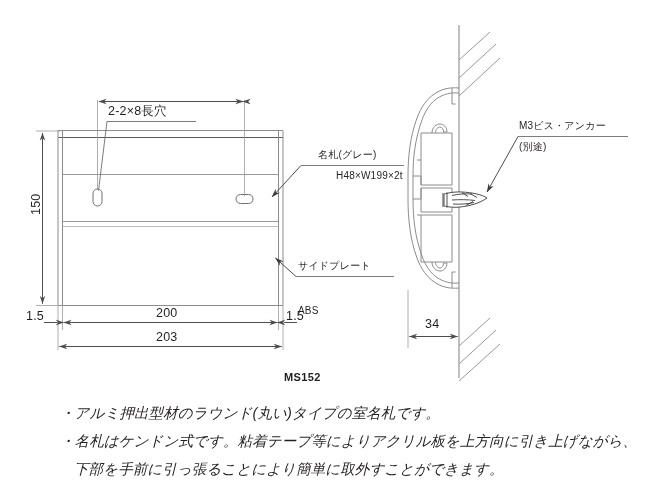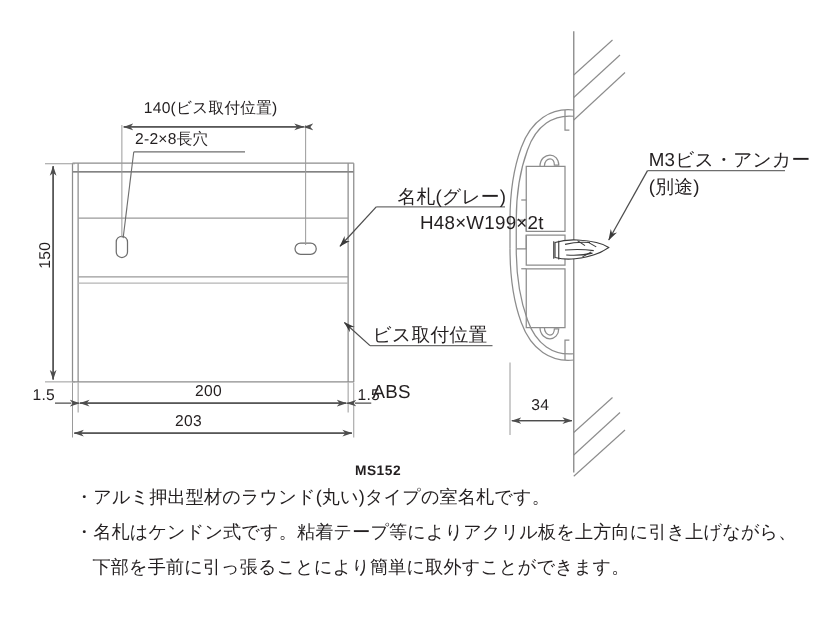--- a/index.html
+++ b/index.html
@@ -31,31 +31,32 @@
     overflow: visible;
   }
   .txt {
     position: absolute;
     white-space: nowrap;
     font-family: "Liberation Sans", "DejaVu Sans", sans-serif;
     color: #231f20;
     line-height: 1.0;
   }
   .dim-txt { font-size: 12.5px; letter-spacing: 0.2px; }
-  .lead-txt { font-size: 15px; letter-spacing: 0.2px; }
+  .lead-txt { font-size: 10px; letter-spacing: 0.2px; }
   .partno { font-size: 11px; letter-spacing: 0.4px; font-weight: 600; }
   .rot90 {
     transform: rotate(-90deg);
     transform-origin: 0 0;
   }
   .notes {
     position: absolute;
     left: 60px;
-    top: 388px;
+    top: 404px;
     width: 580px;
+    font-style: italic;
   }
   .note-line {
     font-size: 14.5px;
     letter-spacing: 0.1px;
     margin: 0 0 9px 0;
     white-space: nowrap;
     color: #231f20;
   }
   .note-indent { padding-left: 14px; }
 </style>
@@ -256,39 +257,38 @@
       </g>
     </g>
 
     <g>
       <line x1="518" y1="136.5" x2="628" y2="136.5" stroke="#6e6e6e" stroke-width="0.9"></line>
       <line x1="518" y1="136.5" x2="487" y2="192" stroke="#4d4d4d" stroke-width="1" marker-end="url(#leadAr)"></line>
     </g>
 
   </svg>
 
-  <div class="txt dim-txt" style="left:115px; top:80px;">140(ビス取付位置)</div>
 
   <div class="txt dim-txt" style="left:108px; top:105px;">2-2×8長穴</div>
 
   <div class="txt dim-txt rot90" style="left:30px; top:215px;">150</div>
 
   <div class="txt dim-txt" style="left:26px; top:310px;">1.5</div>
 
   <div class="txt dim-txt" style="left:156px; top:307px;">200</div>
 
   <div class="txt dim-txt" style="left:286px; top:310px;">1.5</div>
 
-  <div class="txt dim-txt" style="left:140px; top:331px;">203</div>
+  <div class="txt dim-txt" style="left:156px; top:331px;">203</div>
 
   <div class="txt lead-txt" style="left:318px; top:150px;">名札(グレー)</div>
 
   <div class="txt lead-txt" style="left:303px; top:171px;margin-left:33px;">H48×W199×2t</div>
 
-  <div class="txt lead-txt" style="left:298px; top:261px;">ビス取付位置</div>
+  <div class="txt lead-txt" style="left:298px; top:261px;">サイドプレート</div>
 
   <div class="txt lead-txt" style="left:298px; top:282px;margin-top:24px;">ABS</div>
 
   <div class="txt lead-txt" style="left:519px; top:121px;">M3ビス・アンカー</div>
 
   <div class="txt lead-txt" style="left:519px; top:142px;">(別途)</div>
 
   <div class="txt dim-txt" style="left:425px; top:318px;">34</div>
 
   <div class="txt partno" style="left:284px; top:372px;">MS152</div>

